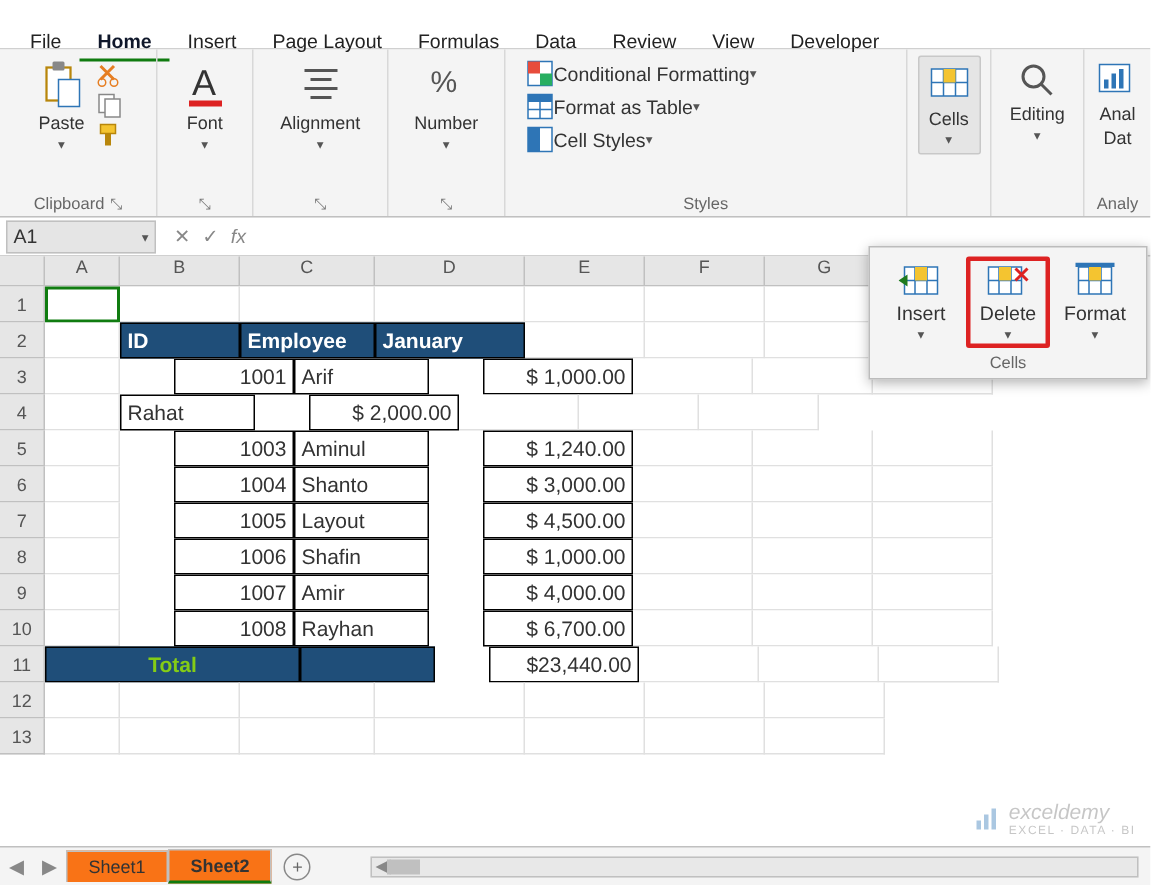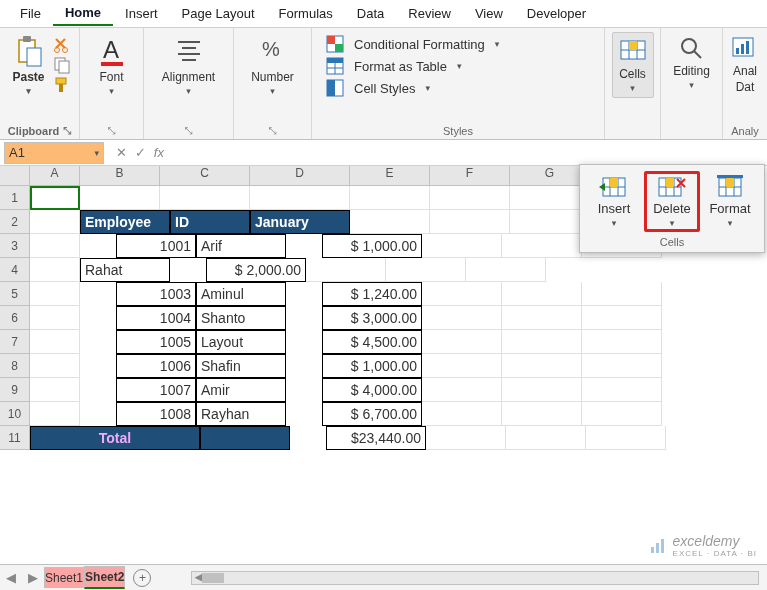--- a/index.html
+++ b/index.html
@@ -1,74 +1,74 @@
 <!DOCTYPE html>
 <html><head>
 <meta charset="utf-8">
 <style>
   * { box-sizing: border-box; margin: 0; padding: 0; font-family: "Segoe UI", Arial, sans-serif; }
   body { background: #fff; width: 767px; height: 590px; overflow: hidden; position: relative; font-size: 13px; color: #333; }
 
   
-  .tabs { display: flex; align-items: center; height: 28px; padding: 0 8px; border-bottom: 1px solid #d0d0d0; }
+  .tabs { display: flex; align-items: flex-start; height: 28px; padding: 16px 8px; border-bottom: 1px solid #d0d0d0; }
   .tab { padding: 4px 12px; color: #222; cursor: pointer; }
   .tab.active { color: #0f172a; border-bottom: 2px solid #0f7b0f; font-weight: 600; }
 
   
   .ribbon { display: flex; height: 112px; background: #f4f4f4; border-bottom: 1px solid #c0c0c0; }
   .group { border-right: 1px solid #d8d8d8; padding: 4px 6px 2px; display: flex; flex-direction: column; align-items: center; justify-content: space-between; }
   .group-label { font-size: 11px; color: #666; text-align: center; padding-top: 2px; display:flex; align-items:center; gap:4px;}
   .big-btn { display: flex; flex-direction: column; align-items: center; gap: 2px; padding: 2px 4px; cursor: pointer; }
   .big-btn .lbl { font-size: 12px; }
   .chev { font-size: 9px; color: #555; }
   .stack { display:flex; flex-direction:column; gap:2px; align-items:flex-start;}
-  .styles-row { display:flex; align-items:center; gap:10px; padding:1px 4px; cursor:pointer;}
+  .styles-row { display:flex; align-items:center; gap:0; padding:1px 4px; cursor:pointer;}
   .launcher { font-size:10px; color:#777; cursor:pointer; }
   .grp-inner { display:flex; gap:4px; align-items:flex-start; flex:1;}
   .active-btn { background:#e5e5e5; border:1px solid #c8c8c8; border-radius:2px; padding:4px 6px;}
   
   
   .fxbar { display:flex; align-items:center; height:26px; border-bottom:1px solid #d0d0d0; }
-  .namebox { width:100px; height:22px; border:1px solid #c0c0c0; margin:0 4px; display:flex; align-items:center; justify-content:space-between; padding:0 4px; background:#fdba74;}
+  .namebox { width:100px; height:22px; border:1px solid #c0c0c0; margin:0 4px; display:flex; align-items:center; justify-content:space-between; padding:0 4px; background:#e5e5e5;}
   .fx-icons { display:flex; gap:8px; padding:0 8px; color:#888;}
   .fx-input { flex:1; height:22px; padding:0 6px;}
 
   
   .grid { position:relative; }
   .colhead { display:flex; }
   .corner { width:30px; height:20px; background:#e6e6e6; border-right:1px solid #c0c0c0; border-bottom:1px solid #c0c0c0;}
   .ch { height:20px; background:#e6e6e6; border-right:1px solid #c0c0c0; border-bottom:1px solid #c0c0c0; text-align:center; font-size:12px; color:#555;}
   .row-g { display:flex; }
   .rh { width:30px; background:#e6e6e6; border-right:1px solid #c0c0c0; border-bottom:1px solid #c0c0c0; text-align:center; font-size:12px; color:#555; display:flex; align-items:center; justify-content:center;}
   .cell { border-right:1px solid #e0e0e0; border-bottom:1px solid #e0e0e0; height:24px; padding:2px 4px; display:flex; align-items:center; background:#fff;}
   .wA{width:50px;} .wB{width:80px;} .wC{width:90px;} .wD{width:100px;} .wE{width:80px;} .wF{width:80px;} .wG{width:80px;}
 
   .sel { outline:2px solid #107c10; outline-offset:-2px;}
   .thead { background:#1f4e79; color:#fff; font-weight:bold; border:1px solid #000;}
   .tcell { border:1px solid #000 !important; font-size:14px;}
   .tnum { justify-content:flex-end;margin-left:36px;}
-  .total { background:#1f4e79; color:#f0abfc; font-weight:bold; text-align:center; justify-content:center;}
+  .total { background:#1f4e79; color:#84cc16; font-weight:bold; text-align:center; justify-content:center;}
 
   
   .popup { position:absolute; top:164px; right:2px; width:186px; background:#f4f4f4; border:1px solid #bcbcbc; box-shadow:0 2px 8px rgba(0,0,0,0.3); padding:6px 4px 2px;}
   .popup-row { display:flex; gap:2px; justify-content:center;}
   .pbtn { width:56px; display:flex; flex-direction:column; align-items:center; gap:2px; padding:4px 2px; cursor:pointer;}
   .pbtn.hl { border:3px solid #d22; border-radius:2px; padding:1px 0;}
   .popup-label { text-align:center; font-size:11px; color:#666; padding:4px 0 2px;}
 
   
   .sheetbar { position:absolute; bottom:0; left:0; right:0; height:26px; border-top:1px solid #c0c0c0; display:flex; align-items:center; background:#f4f4f4;}
   .nav-tri { padding:0 6px; color:#888; cursor:pointer;}
-  .stab { padding:3px 0; border:1px solid #c0c0c0; border-bottom:none; background:#fca5a5; font-size:12px; cursor:pointer;}
+  .stab { padding:3px 14px; border:1px solid #c0c0c0; border-bottom:none; background:#f97316; font-size:12px; cursor:pointer;}
   .stab.active { font-weight:bold; border-bottom:2px solid #0f7b0f;}
   .addsheet { width:18px;height:18px;border:1px solid #888;border-radius:50%;display:flex;align-items:center;justify-content:center;margin-left:8px;font-size:12px;color:#666;cursor:pointer;}
   .scrollbar { flex:1; margin:0 8px 0 40px; height:14px; background:#e8e8e8; border:1px solid #c0c0c0; position:relative;}
   .thumb { position:absolute; left:10px; width:22px; top:1px; bottom:1px; background:#c0c0c0;}
   
-  .watermark { position:absolute; right:10px; bottom:32px; color:#000000; opacity:0.4; font-size:14px; font-style:italic; display:flex; align-items:center; gap:6px;}
+  .watermark { position:absolute; right:10px; bottom:32px; color:#737373; opacity:0.4; font-size:14px; font-style:italic; display:flex; align-items:center; gap:6px;}
   .watermark .sub{ font-size:8px; letter-spacing:1px; display:block; font-style:normal;}
   
   svg { display:block; }
 </style>
 </head>
 <body>
 
 <div class="tabs">
   <div class="tab">File</div>
   <div class="tab active">Home</div>
@@ -76,21 +76,21 @@
   <div class="tab">Page Layout</div>
   <div class="tab">Formulas</div>
   <div class="tab">Data</div>
   <div class="tab">Review</div>
   <div class="tab">View</div>
   <div class="tab">Developer</div>
 </div>
 
 <div class="ribbon">
 
-  <div class="group" style="width:80px;font-weight:bold;">
+  <div class="group" style="width:105px;">
     <div class="grp-inner">
       <div class="big-btn">
         <svg width="28" height="34">
             <rect x="4" y="6" width="16" height="22" fill="#fff" stroke="#b8860b" stroke-width="1.5"></rect>
             <rect x="8" y="2" width="8" height="6" rx="1" fill="#888"></rect>
             <rect x="12" y="14" width="14" height="18" fill="#fff" stroke="#2e75b6"></rect>
           </svg>
         <span class="lbl">Paste</span>
         <span class="chev">▾</span>
       </div>
@@ -269,22 +269,22 @@
         <div class="cell wB"></div>
         <div class="cell wC"></div>
         <div class="cell wD"></div>
         <div class="cell wE"></div>
         <div class="cell wF"></div>
         <div class="cell wG"></div>
       </div>
       <div class="row-g">
         <div class="rh" style="height: 24px;">2</div>
         <div class="cell wA"></div>
+        <div class="cell wB thead tcell">ID</div>
         <div class="cell wC thead tcell">Employee</div>
-        <div class="cell wB thead tcell">ID</div>
         <div class="cell wD thead tcell">January</div>
         <div class="cell wE"></div>
         <div class="cell wF"></div>
         <div class="cell wG"></div>
       </div>
       <div class="row-g">
         <div class="rh" style="height: 24px;">3</div>
         <div class="cell wA"></div>
         <div class="cell wB tcell tnum">1001</div>
         <div class="cell wC tcell">Arif</div>
@@ -360,20 +360,40 @@
         <div class="cell wD tcell tnum">$  6,700.00</div>
         <div class="cell wE"></div>
         <div class="cell wF"></div>
         <div class="cell wG"></div>
       </div>
       <div class="row-g">
         <div class="rh" style="height: 24px;">11</div>
         <div class="cell wA total tcell" style="width: 170px;">Total</div>
         <div class="cell wC tcell total" style="border-left: none;"></div>
         <div class="cell wD tcell tnum">$23,440.00</div>
+        <div class="cell wE"></div>
+        <div class="cell wF"></div>
+        <div class="cell wG"></div>
+      </div>
+      <div class="row-g">
+        <div class="rh" style="height: 24px;">12</div>
+        <div class="cell wA"></div>
+        <div class="cell wB"></div>
+        <div class="cell wC"></div>
+        <div class="cell wD"></div>
+        <div class="cell wE"></div>
+        <div class="cell wF"></div>
+        <div class="cell wG"></div>
+      </div>
+      <div class="row-g">
+        <div class="rh" style="height: 24px;">13</div>
+        <div class="cell wA"></div>
+        <div class="cell wB"></div>
+        <div class="cell wC"></div>
+        <div class="cell wD"></div>
         <div class="cell wE"></div>
         <div class="cell wF"></div>
         <div class="cell wG"></div>
       </div>
     </div>
 </div>
 
 <div class="popup">
   <div class="popup-row">
     <div class="pbtn">

